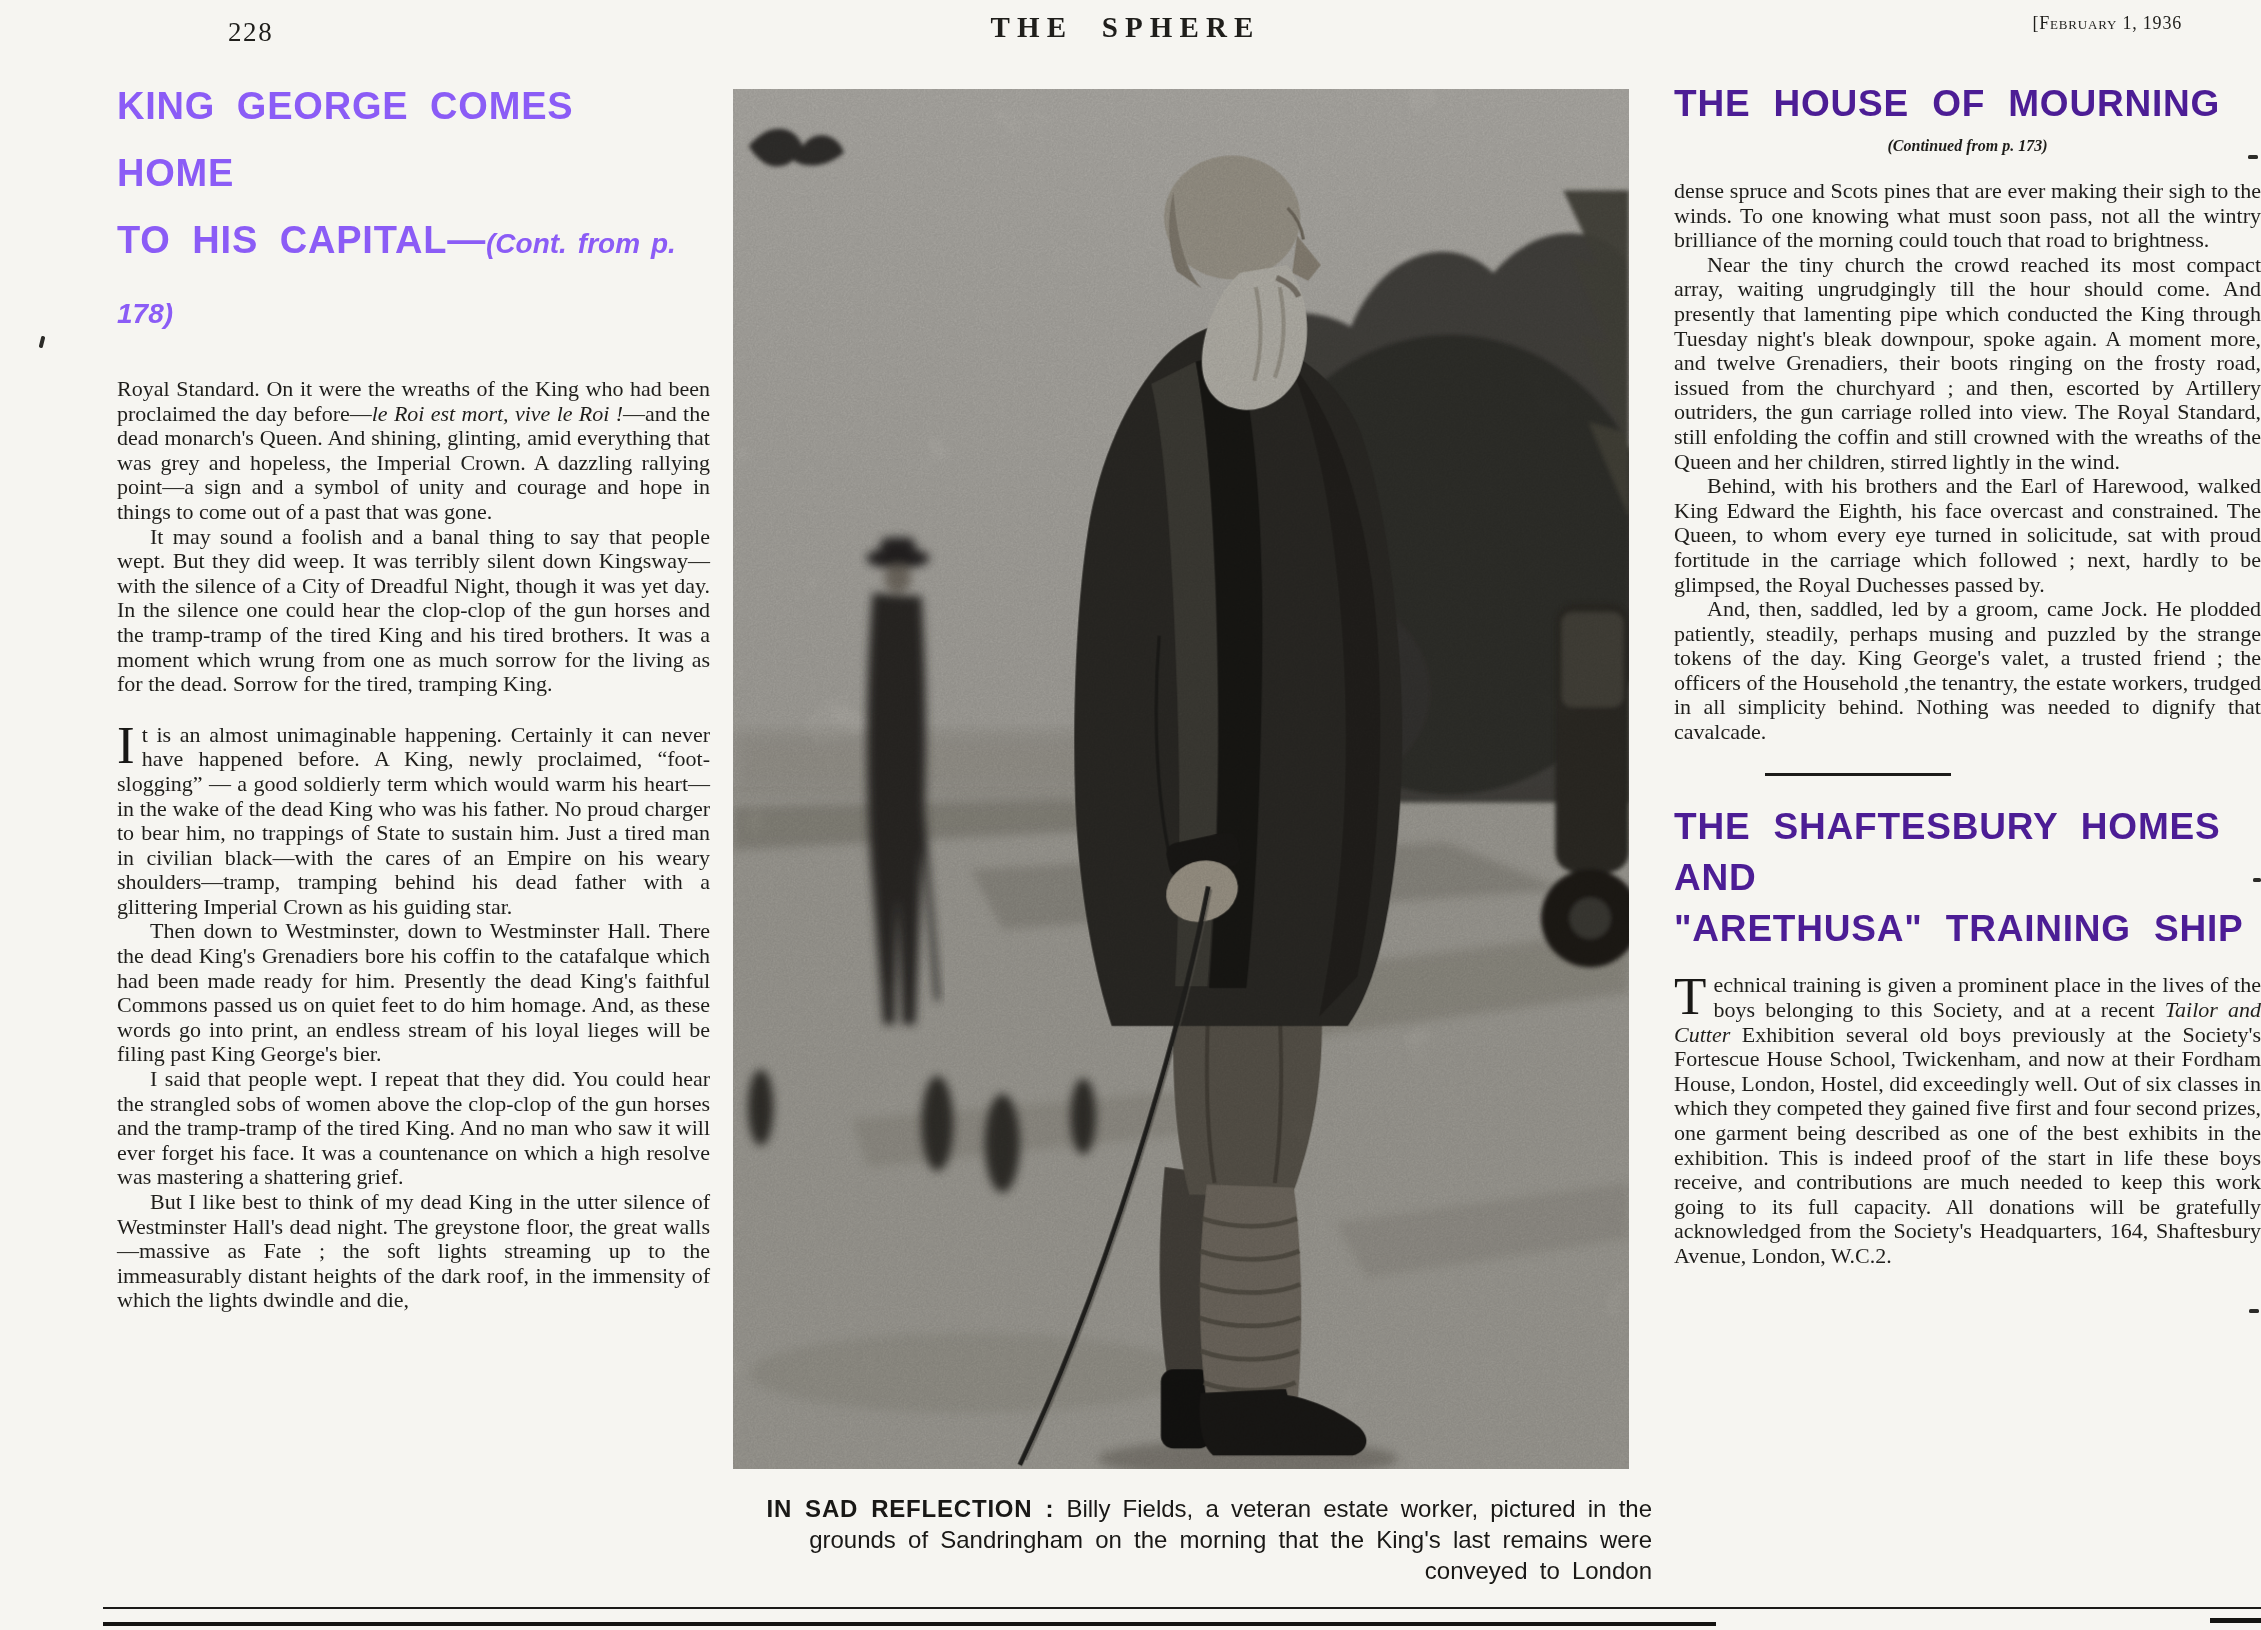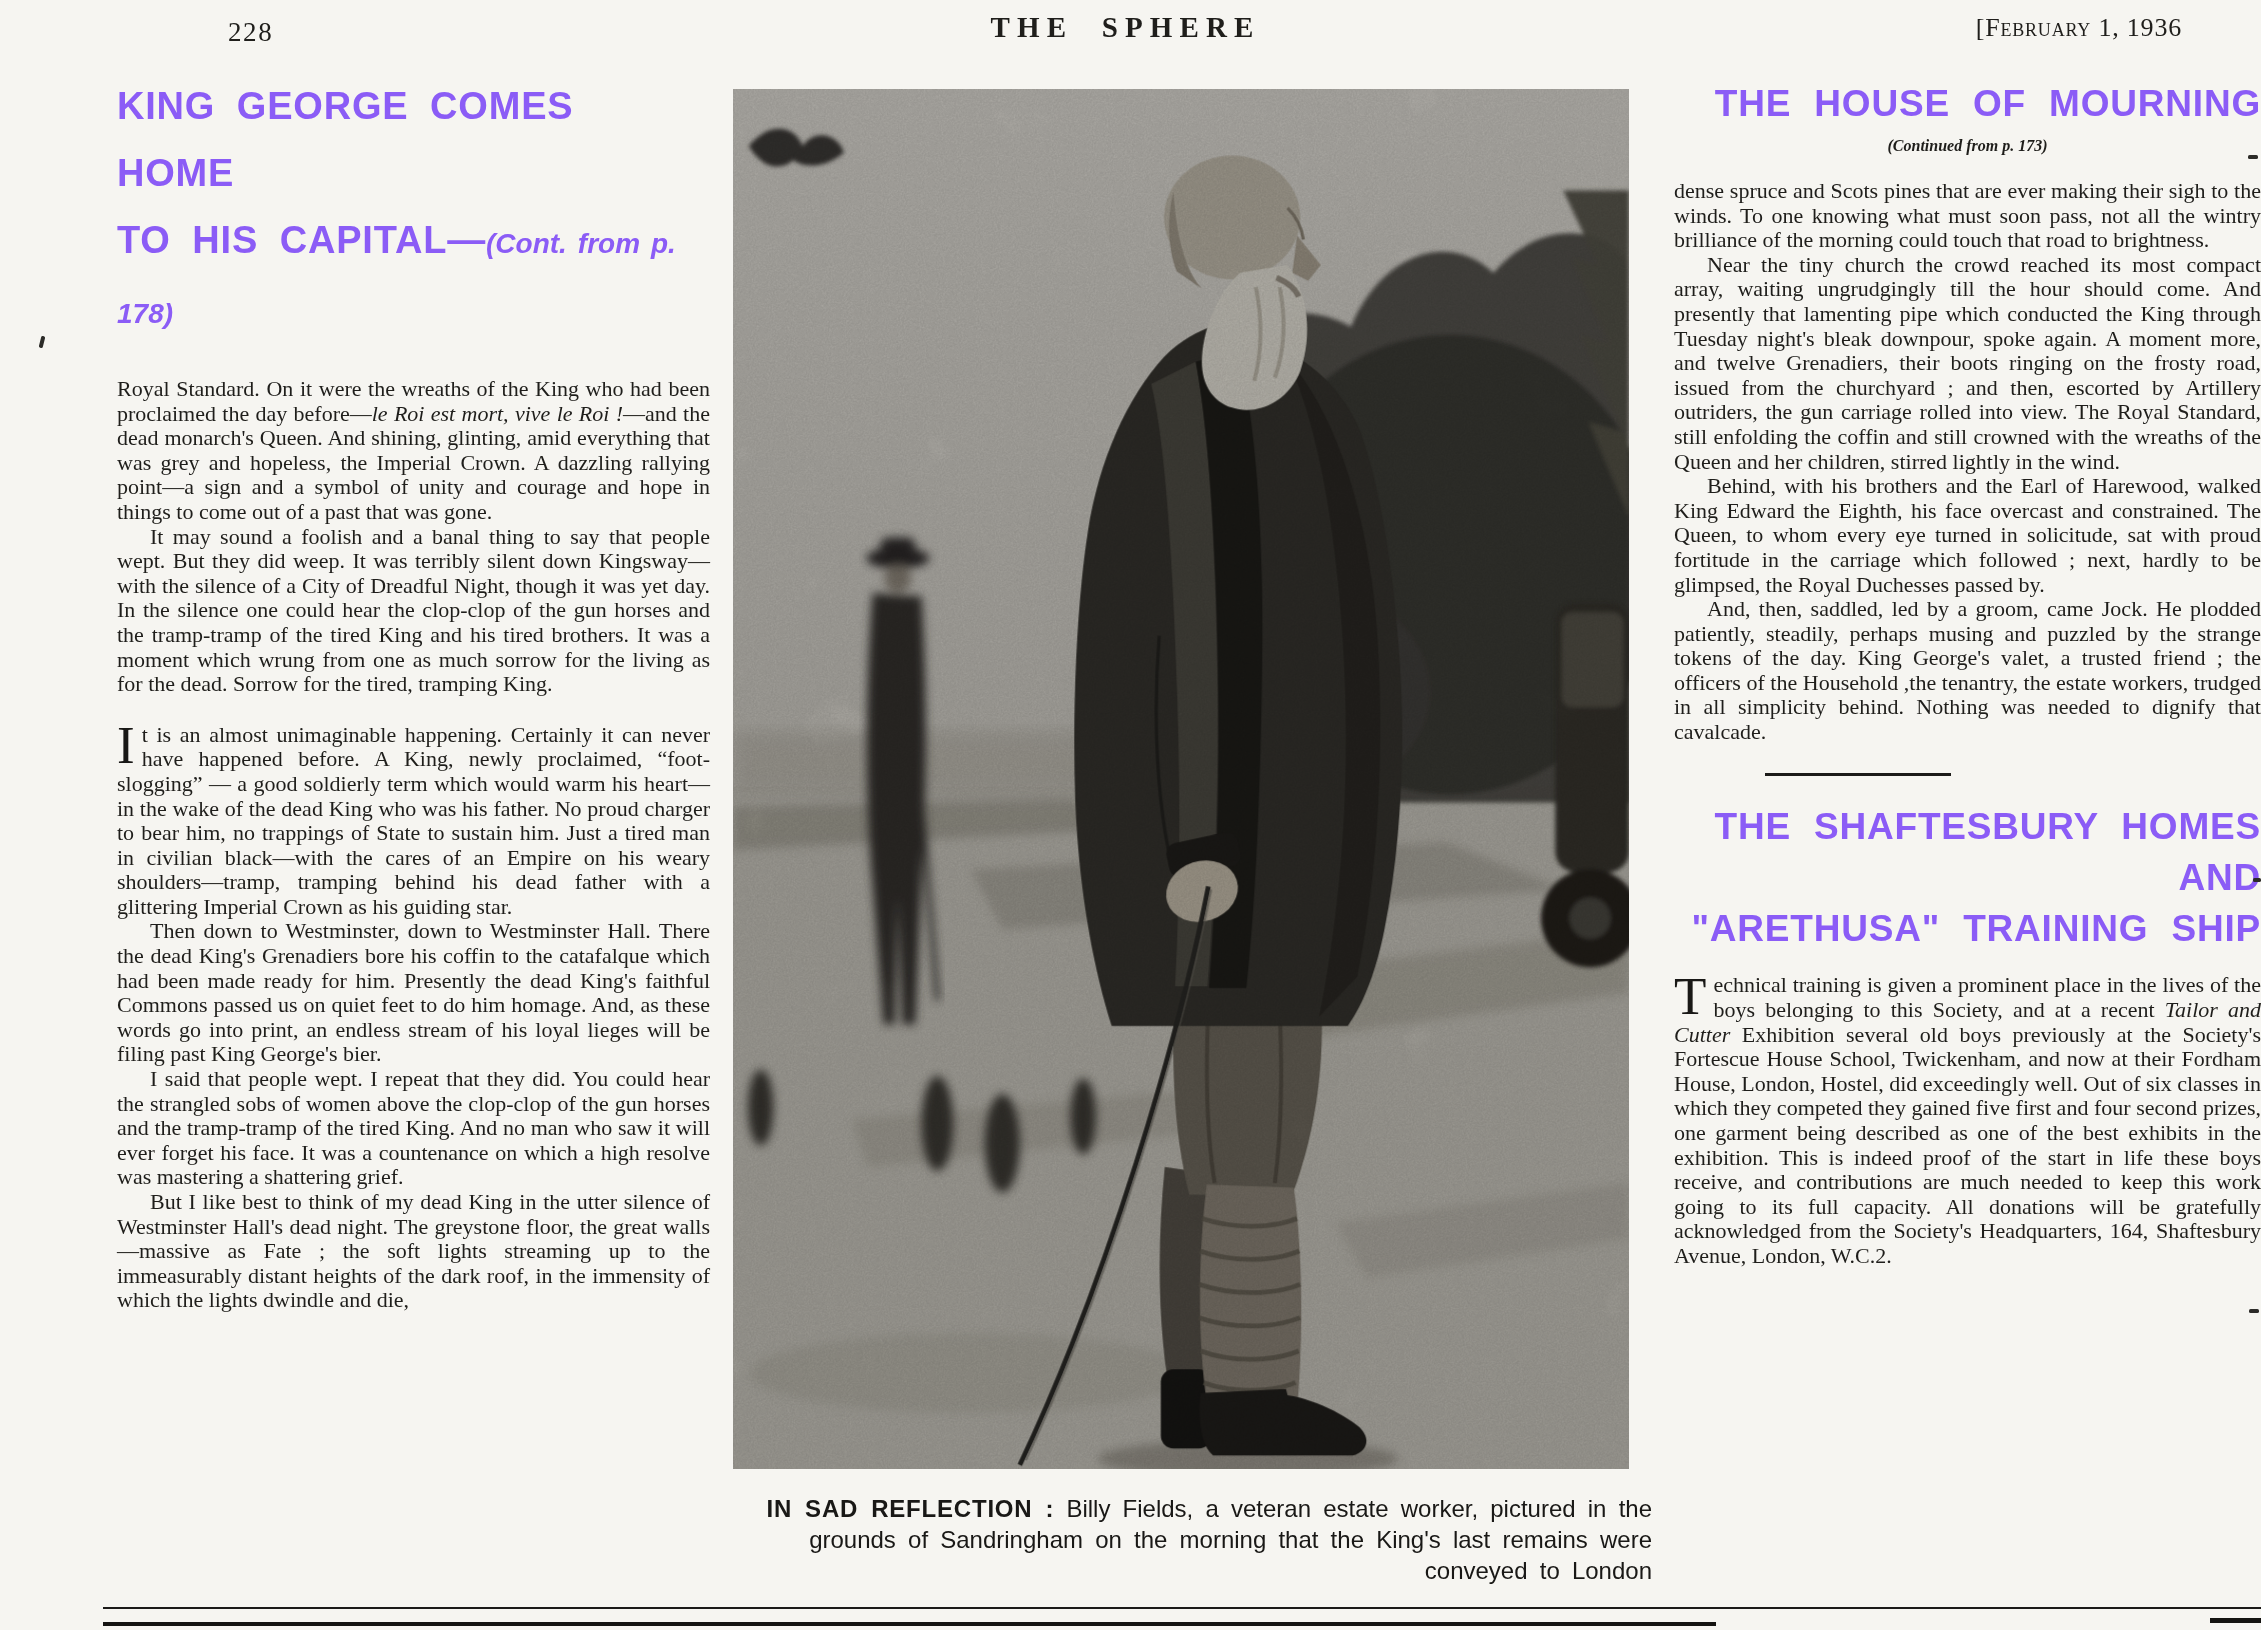--- a/index.html
+++ b/index.html
@@ -16,40 +16,40 @@
     position:absolute;left:228px;top:17.4px;
     font-size:27px;letter-spacing:1.6px;
   }
   .masthead{
     position:absolute;left:0;right:10px;top:11px;
     text-align:center;font-weight:700;font-size:29px;
     letter-spacing:7.1px;word-spacing:14.3px;
   }
   .issue-date{
     position:absolute;right:79px;top:12.7px;
-    font-size:26px;font-variant:small-caps;letter-spacing:0.8px;
+    font-size:18px;font-variant:small-caps;letter-spacing:0.8px;
   }
   
   .col{position:absolute;top:73px;}
   .col-left{left:117px;width:593px;}
   .col-right{left:1674px;width:587px;top:78px;}
   .headline{
     font-family:"Liberation Sans","DejaVu Sans",sans-serif;
     font-weight:700;font-size:38px;line-height:67px;
     letter-spacing:0.8px;word-spacing:10.3px;color:#8b5cf6;
   }
   .cont-ref{
     font-family:Liberation Sans, sans-serif;
     font-style:italic;font-weight:700;
     font-size:28px;letter-spacing:0;word-spacing:3.2px;
   }
   .r-title{
     font-family:"Liberation Sans","DejaVu Sans",sans-serif;
     font-weight:700;font-size:37px;line-height:51px;
-    word-spacing:12px;letter-spacing:0.8px;text-align:right;color:#8b5cf6;
+    word-spacing:12px;letter-spacing:0.8px;text-align:left;color:#4c1d95;
   }
   .r-subtitle{
     text-align:center;font-style:italic;font-weight:700;
     font-size:16px;margin-top:8px;
   }
   .body-text{margin-top:30px;font-size:22px;line-height:24.6px;text-align:justify;}
   .col-right .body-text{margin-top:24px;}
   .body-text-2{margin-top:19px;font-size:22px;line-height:24.6px;text-align:justify;}
   .para{margin:0;}
   .para.indent{text-indent:33px;}

